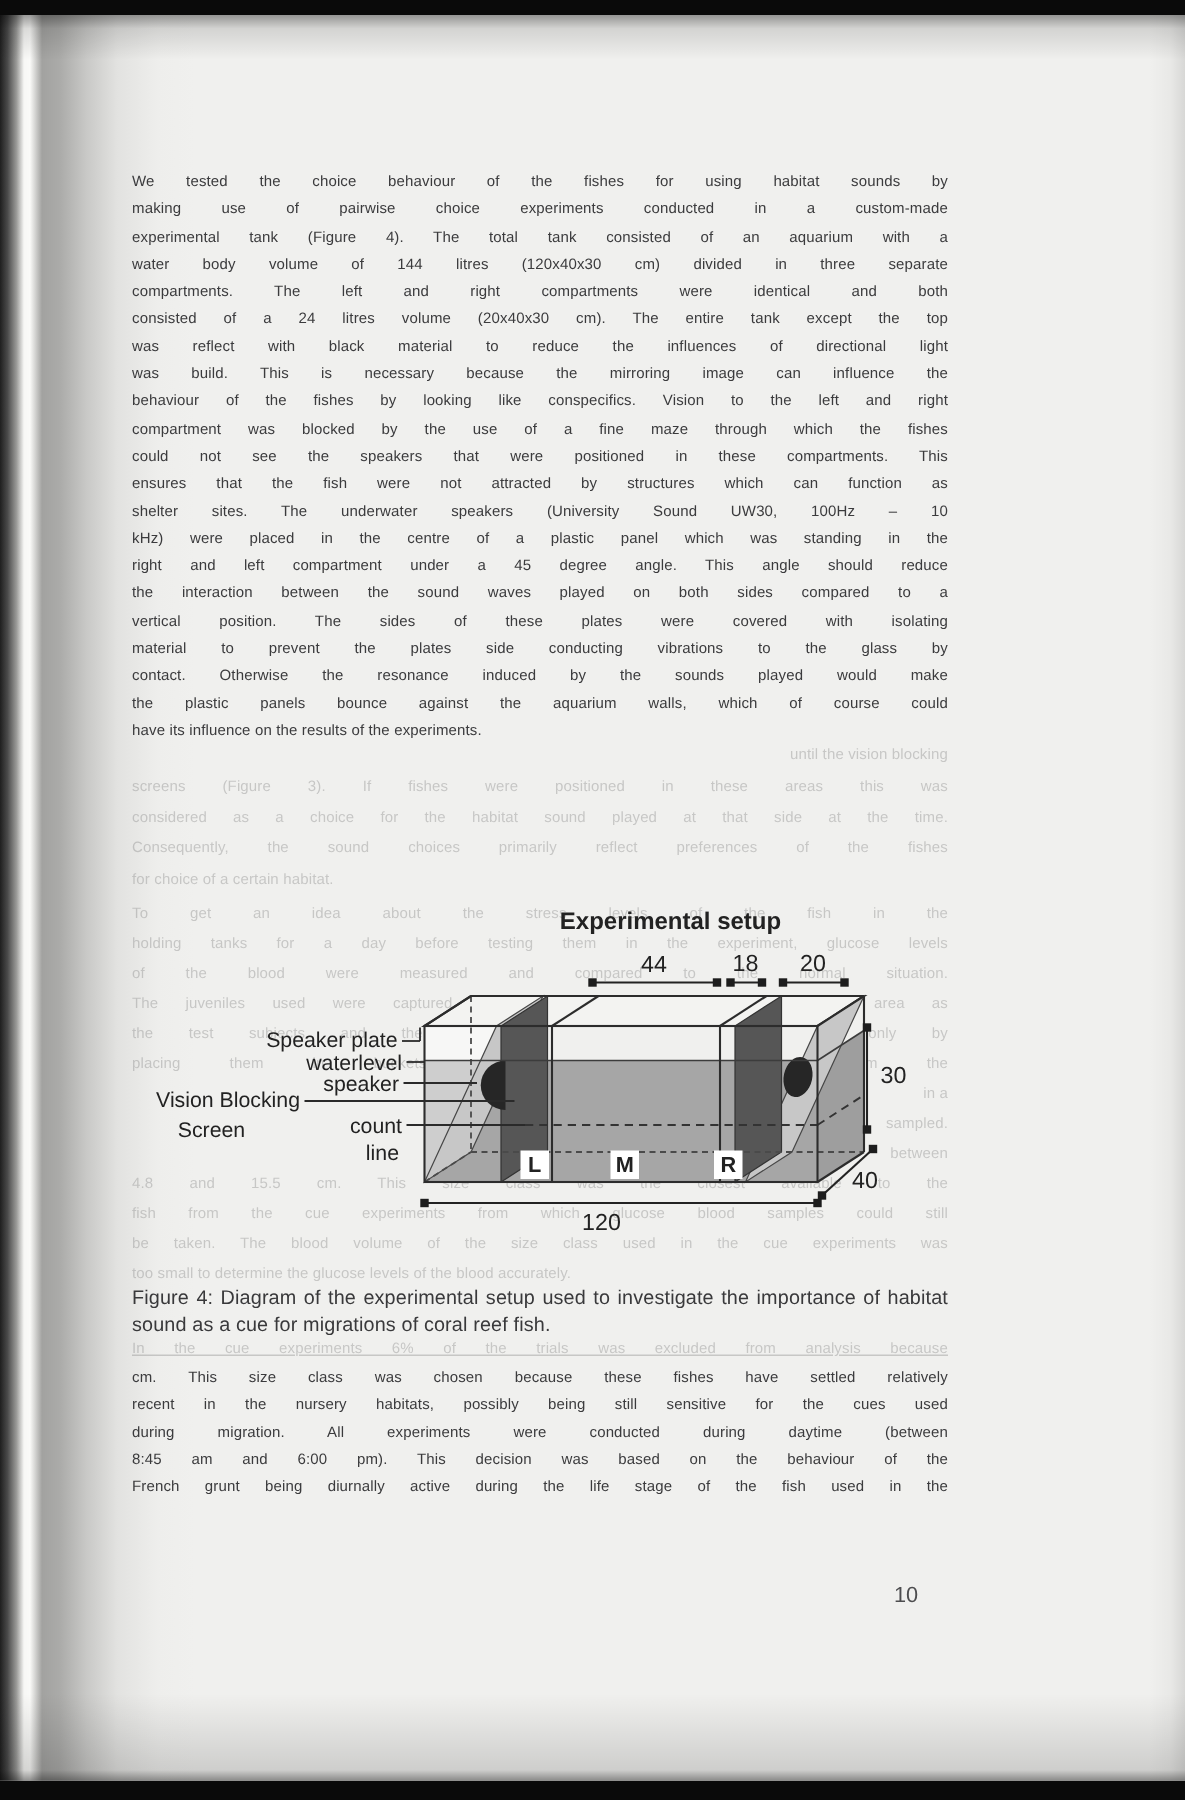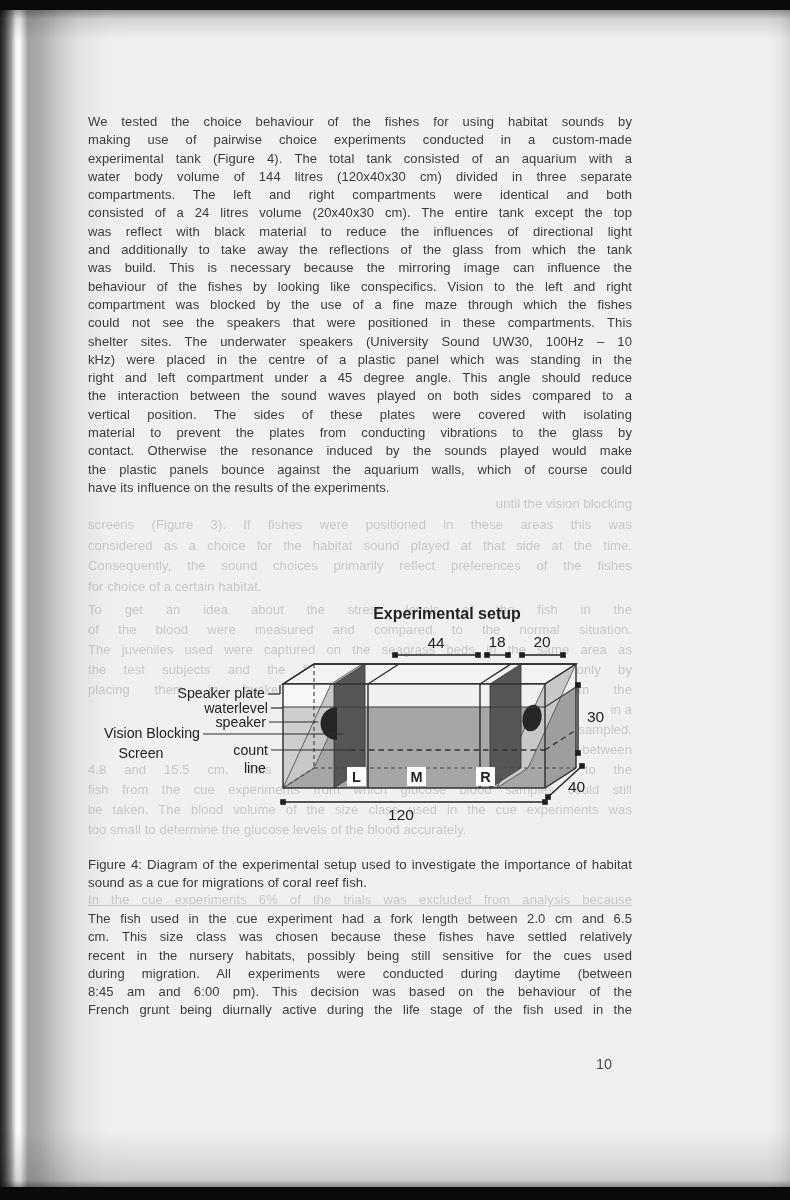--- a/index.html
+++ b/index.html
@@ -12,21 +12,21 @@
   .page {
     position:absolute; left:0; top:10px; width:790px; height:1177px;
     background:
       linear-gradient(180deg, rgba(0,0,0,.38) 0px, rgba(0,0,0,.12) 9px, rgba(0,0,0,0) 30px),
       linear-gradient(0deg, rgba(0,0,0,.42) 0px, rgba(0,0,0,.14) 7px, rgba(0,0,0,0) 58px),
       linear-gradient(270deg, rgba(0,0,0,.10) 0px, rgba(0,0,0,.03) 10px, rgba(0,0,0,0) 24px),
       linear-gradient(90deg, #1f1f1f 0px, #4a4a4a 5px, #9a9a98 11px, #f7f7f5 16px, #fafaf8 20px, #a2a2a0 28px, #ababa9 40px, #c9c9c7 58px, #e2e2e0 78px, #eeeeec 105px, #f0f0ee 130px);
     background-color:#f0f0ee;
   }
   .tb { position:absolute; left:88px; width:544px; color:#3b3b3d;
-        font-size:13px; line-height:18.3px; letter-spacing:.1px; }
+        font-size:10px; line-height:18.3px; letter-spacing:.1px; }
   .ln { width:100%; }
   .ln-j { text-align:justify; text-align-last:justify; }
   .ln-l { text-align:left;  text-align-last:left; }
   .ln-r { text-align:right; text-align-last:right; }
   #para1 { top:103px; }
   #para2 { top:900px; }
   #caption { top:846px; font-size:13.2px; line-height:18px; color:#39393b; }
   .ghost { color:#8f8f8f; opacity:.42; }
   #ghost1 { top:484px; line-height:20.8px; }
   #ghost2 { top:590px; line-height:20px; }
@@ -48,20 +48,21 @@
 
     <div id="ghost1" class="tb ghost">
         <div class="ln ln-r">until the vision blocking</div>
         <div class="ln ln-j">screens (Figure 3). If fishes were positioned in these areas this was</div>
         <div class="ln ln-j">considered as a choice for the habitat sound played at that side at the time.</div>
         <div class="ln ln-j">Consequently, the sound choices primarily reflect preferences of the fishes</div>
         <div class="ln ln-l">for choice of a certain habitat.</div>
       </div>
     <div id="ghost2" class="tb ghost">
         <div class="ln ln-j">To get an idea about the stress levels of the fish in the</div>
+        <div class="ln ln-j">holding tanks for a day before testing them in the experiment, glucose levels</div>
         <div class="ln ln-j">of the blood were measured and compared to the normal situation.</div>
         <div class="ln ln-j">The juveniles used were captured on the seagrass beds in the same area as</div>
         <div class="ln ln-j">the test subjects and the fish were transported to the tank only by</div>
         <div class="ln ln-j">placing them in buckets with seawater taken directly from the</div>
         <div class="ln ln-r">in a</div>
         <div class="ln ln-r">sampled.</div>
         <div class="ln ln-r">between</div>
         <div class="ln ln-j">4.8 and 15.5 cm. This size class was the closest available to the</div>
         <div class="ln ln-j">fish from the cue experiments from which glucose blood samples could still</div>
         <div class="ln ln-j">be taken. The blood volume of the size class used in the cue experiments was</div>
@@ -72,37 +73,36 @@
       </div>
 
     <div id="para1" class="tb">
         <div class="ln ln-j">We tested the choice behaviour of the fishes for using habitat sounds by</div>
         <div class="ln ln-j">making use of pairwise choice experiments conducted in a custom-made</div>
         <div class="ln ln-j">experimental tank (Figure 4). The total tank consisted of an aquarium with a</div>
         <div class="ln ln-j">water body volume of 144 litres (120x40x30 cm) divided in three separate</div>
         <div class="ln ln-j">compartments. The left and right compartments were identical and both</div>
         <div class="ln ln-j">consisted of a 24 litres volume (20x40x30 cm). The entire tank except the top</div>
         <div class="ln ln-j">was reflect with black material to reduce the influences of directional light</div>
-        <div class="ln ln-j">and additionally to take away the reflections of the glass from which the tank</div>
         <div class="ln ln-j">was build. This is necessary because the mirroring image can influence the</div>
         <div class="ln ln-j">behaviour of the fishes by looking like conspecifics. Vision to the left and right</div>
         <div class="ln ln-j">compartment was blocked by the use of a fine maze through which the fishes</div>
         <div class="ln ln-j">could not see the speakers that were positioned in these compartments. This</div>
+        <div class="ln ln-j">ensures that the fish were not attracted by structures which can function as</div>
         <div class="ln ln-j">shelter sites. The underwater speakers (University Sound UW30, 100Hz – 10</div>
         <div class="ln ln-j">kHz) were placed in the centre of a plastic panel which was standing in the</div>
         <div class="ln ln-j">right and left compartment under a 45 degree angle. This angle should reduce</div>
         <div class="ln ln-j">the interaction between the sound waves played on both sides compared to a</div>
         <div class="ln ln-j">vertical position. The sides of these plates were covered with isolating</div>
-        <div class="ln ln-j">material to prevent the plates from conducting vibrations to the glass by</div>
+        <div class="ln ln-j">material to prevent the plates side conducting vibrations to the glass by</div>
         <div class="ln ln-j">contact. Otherwise the resonance induced by the sounds played would make</div>
         <div class="ln ln-j">the plastic panels bounce against the aquarium walls, which of course could</div>
         <div class="ln ln-l">have its influence on the results of the experiments.</div>
       </div>
     <div id="para2" class="tb">
-        <div class="ln ln-j">The fish used in the cue experiment had a fork length between 2.0 cm and 6.5</div>
         <div class="ln ln-j">cm. This size class was chosen because these fishes have settled relatively</div>
         <div class="ln ln-j">recent in the nursery habitats, possibly being still sensitive for the cues used</div>
         <div class="ln ln-j">during migration. All experiments were conducted during daytime (between</div>
         <div class="ln ln-j">8:45 am and 6:00 pm). This decision was based on the behaviour of the</div>
         <div class="ln ln-j">French grunt being diurnally active during the life stage of the fish used in the</div>
       </div>
     <div id="caption" class="tb">
         <div class="ln ln-j">Figure 4: Diagram of the experimental setup used to investigate the importance of habitat</div>
         <div class="ln ln-l">sound as a cue for migrations of coral reef fish.</div>
       </div>

